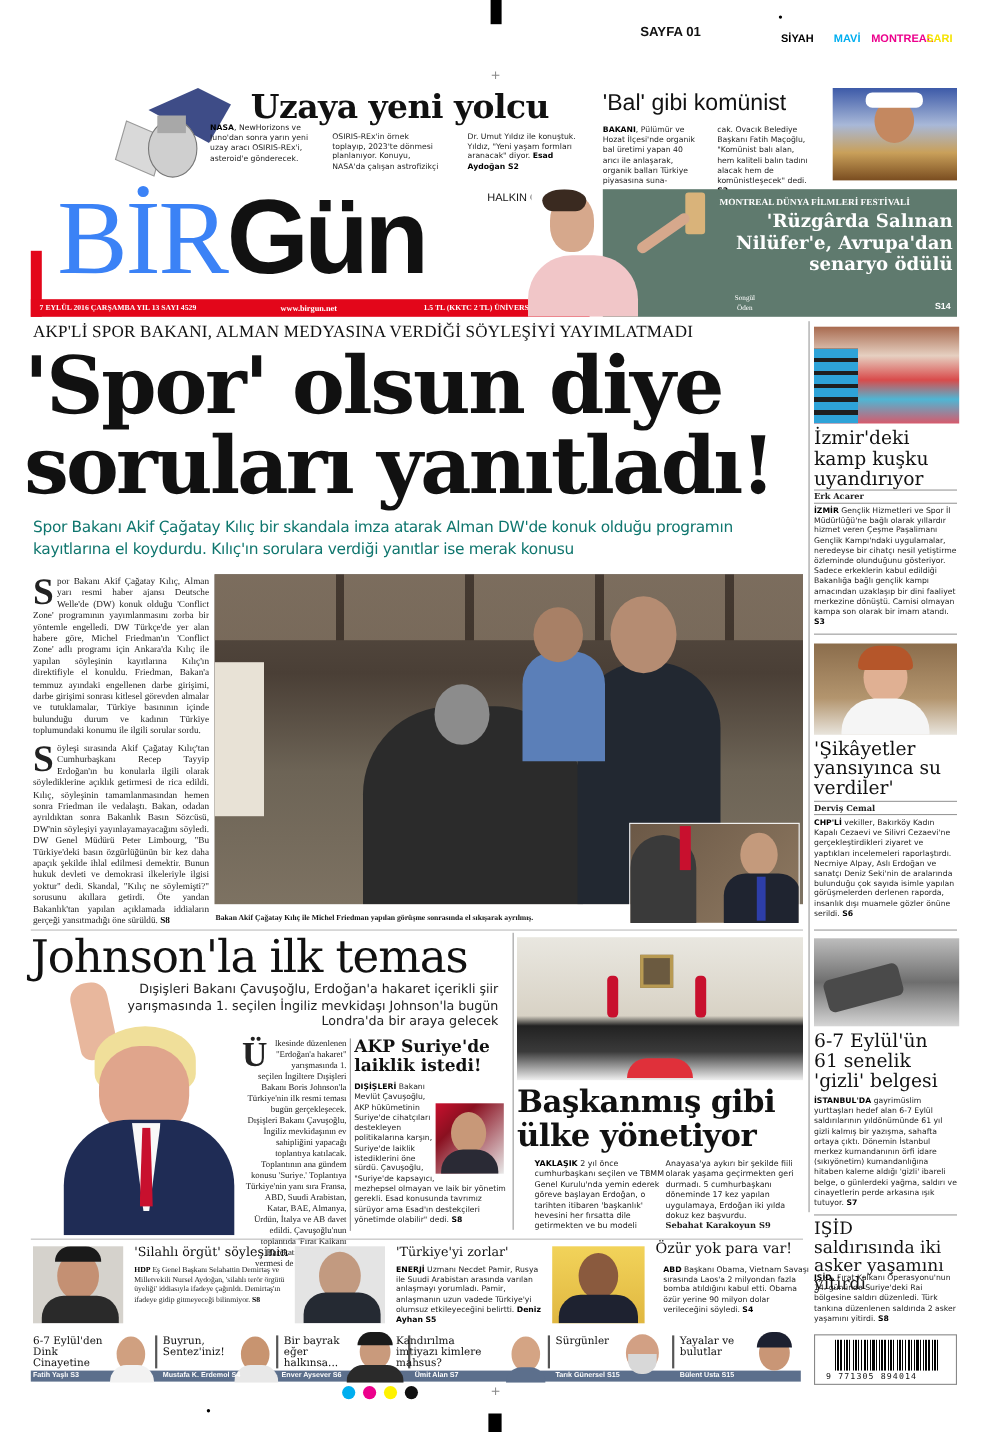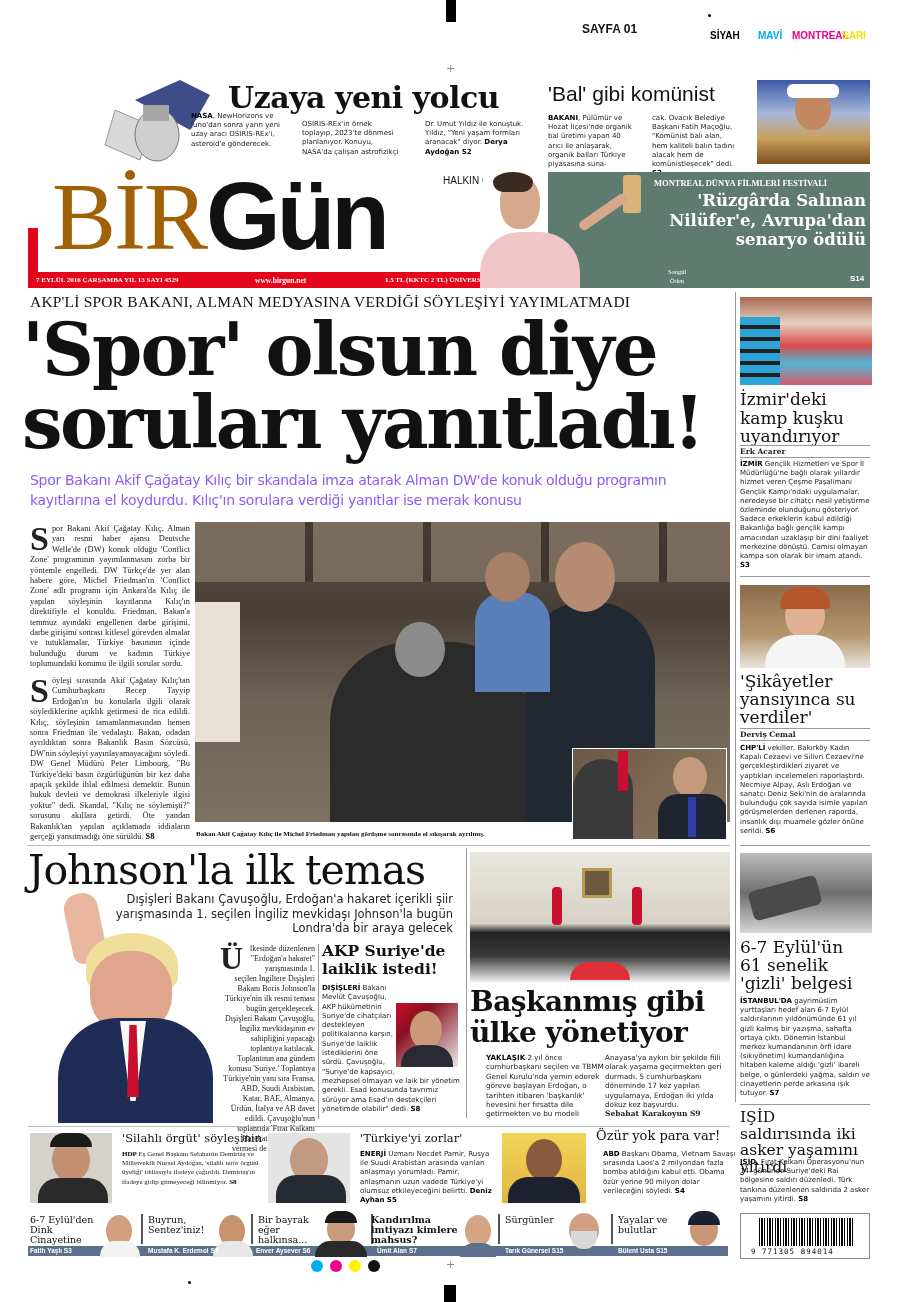--- a/index.html
+++ b/index.html
@@ -45,32 +45,32 @@
   <svg width="130" height="100" viewBox="0 0 130 100">
     <polygon points="40,30 85,10 115,25 95,60" fill="#3e4c87"></polygon>
     <polygon points="20,40 55,55 45,90 10,75" fill="#d9d9d9" stroke="#999"></polygon>
     <ellipse cx="62" cy="65" rx="22" ry="26" fill="#cfcfcf" stroke="#777"></ellipse>
     <rect x="48" y="35" width="26" height="16" fill="#a8a8a8"></rect>
   </svg>
 </div>
 <div class="abs" style="left:228px;top:80px;font-family:'DejaVu Serif',serif;font-weight:bold;font-size:30px;letter-spacing:-0.5px;">Uzaya yeni yolcu</div>
 <div class="abs body-sans" style="left:191px;top:112px;width:100px;"><span class="kw">NASA</span><span>, NewHorizons ve Juno'dan sonra yarın yeni uzay aracı OSIRIS-REx'i, asteroid'e gönderecek.</span></div>
 <div class="abs body-sans" style="left:302px;top:120px;width:100px;"><span>OSIRIS-REx'in örnek toplayıp, 2023'te dönmesi planlanıyor. Konuyu, NASA'da çalışan astrofizikçi</span></div>
-<div class="abs body-sans" style="left:425px;top:120px;width:100px;"><span>Dr. Umut Yıldız ile konuştuk. Yıldız, "Yeni yaşam formları aranacak" diyor.</span> <span class="ref">Derya Aydoğan S2</span></div>
+<div class="abs body-sans" style="left:425px;top:120px;width:100px;"><span>Dr. Umut Yıldız ile konuştuk. Yıldız, "Yeni yaşam formları aranacak" diyor.</span> <span class="ref">Esad Aydoğan S2</span></div>
 
 <div class="abs" style="left:548px;top:82px;font-family:Liberation Sans, sans-serif;font-size:21px;">'Bal' gibi komünist</div>
 <div class="abs body-sans" style="left:548px;top:114px;width:84px;"><span class="kw">BAKANI</span><span>, Pülümür ve Hozat İlçesi'nde organik bal üretimi yapan 40 arıcı ile anlaşarak, organik balları Türkiye piyasasına suna-</span></div>
 <div class="abs body-sans" style="left:652px;top:114px;width:84px;"><span>cak. Ovacık Belediye Başkanı Fatih Maçoğlu, "Komünist balı alan, hem kaliteli balın tadını alacak hem de komünistleşecek" dedi.</span> <span class="ref">S2</span></div>
 <div class="photo" style="left:757px;top:80px;width:113px;height:84px;background:linear-gradient(180deg,#3d5aa8 0%,#a8b8d8 40%,#c9a05a 70%,#7a4d20 100%);">
   <div style="position:absolute;left:38px;top:10px;width:36px;height:40px;border-radius:50%;background:#c48860;"></div>
   <div style="position:absolute;left:30px;top:4px;width:52px;height:14px;border-radius:6px;background:#fff;"></div>
 </div>
 
 <div class="abs" style="left:52px;top:168px;height:100px;white-space:nowrap;">
-  <span style="font-family:'Liberation Serif',serif;font-size:96px;line-height:96px;color:#a16207;letter-spacing:-2px;">BİR</span><span style="font-family:'Liberation Sans',sans-serif;font-weight:bold;font-size:96px;line-height:96px;color:#111;letter-spacing:-4px;">Gün</span>
+  <span style="font-family:'Liberation Serif',serif;font-size:96px;line-height:96px;color:#3b82f6;letter-spacing:-2px;">BİR</span><span style="font-family:'Liberation Sans',sans-serif;font-weight:bold;font-size:96px;line-height:96px;color:#111;letter-spacing:-4px;">Gün</span>
 </div>
 <div class="abs" style="left:443px;top:175px;width:40px;overflow:hidden;white-space:nowrap;font-family:'Liberation Sans',sans-serif;font-size:10px;">HALKIN GAZETESİ</div>
 <div class="abs" style="left:28px;top:228px;width:10px;height:60px;background:#e3061a;"></div>
 <div class="abs" style="left:28px;top:272px;width:508px;height:16px;background:#e3061a;"></div>
 <div class="abs" style="left:36px;top:276px;font-family:'Liberation Serif',serif;font-weight:bold;font-size:7px;color:#fff;">7 EYLÜL 2016 ÇARŞAMBA YIL 13 SAYI 4529</div>
 <div class="abs" style="left:255px;top:276px;font-family:'Liberation Serif',serif;font-weight:bold;font-size:7.5px;color:#fff;">www.birgun.net</div>
 <div class="abs" style="left:385px;top:276px;width:100px;overflow:hidden;white-space:nowrap;font-family:'Liberation Serif',serif;font-weight:bold;font-size:7px;color:#fff;">1.5 TL (KKTC 2 TL) ÜNİVERSİTE</div>
 
 <div class="abs" style="left:548px;top:172px;width:322px;height:116px;background:#5f7a6e;"></div>
 <div class="photo" style="left:475px;top:172px;width:180px;height:116px;">
@@ -82,21 +82,21 @@
 </div>
 <div class="abs" style="left:654px;top:178px;font-family:'Liberation Serif',serif;font-weight:bold;font-size:8.5px;color:#fff;">MONTREAL DÜNYA FİLMLERİ FESTİVALİ</div>
 <div class="abs" style="left:660px;top:191px;width:206px;text-align:right;font-family:'DejaVu Serif',serif;font-weight:bold;font-size:16.5px;line-height:19.5px;color:#fff;">'Rüzgârda Salınan Nilüfer'e, Avrupa'dan senaryo ödülü</div>
 <div class="abs" style="left:668px;top:268px;font-family:'Liberation Serif',serif;font-size:6.5px;color:#fff;">Songül</div>
 <div class="abs" style="left:670px;top:277px;font-family:'Liberation Serif',serif;font-size:6.5px;color:#fff;">Öden</div>
 <div class="abs" style="left:850px;top:274px;font-family:'Liberation Sans',sans-serif;font-weight:bold;font-size:8px;color:#fff;">S14</div>
 
 <div class="abs" style="left:30px;top:293px;font-family:'Liberation Serif',serif;font-size:15.5px;letter-spacing:0.2px;">AKP'Lİ SPOR BAKANI, ALMAN MEDYASINA VERDİĞİ SÖYLEŞİYİ YAYIMLATMADI</div>
 <div class="abs" style="left:22px;top:310px;font-family:'DejaVu Serif',serif;font-weight:bold;font-size:72px;line-height:80px;letter-spacing:-2px;white-space:nowrap;">'Spor' olsun diye</div>
 <div class="abs" style="left:22px;top:383px;font-family:'DejaVu Serif',serif;font-weight:bold;font-size:72px;line-height:80px;letter-spacing:-2.5px;white-space:nowrap;">soruları yanıtladı!</div>
-<div class="abs" style="left:30px;top:470px;width:702px;font-family:'DejaVu Sans',sans-serif;font-size:14px;line-height:20px;color:#8b5cf6;letter-spacing:-0.3px;">Spor Bakanı Akif Çağatay Kılıç bir skandala imza atarak Alman DW'de konuk olduğu programın kayıtlarına el koydurdu. Kılıç'ın sorulara verdiği yanıtlar ise merak konusu</div>
+<div class="abs" style="left:30px;top:470px;width:702px;font-family:'DejaVu Sans',sans-serif;font-size:14px;line-height:20px;color:#0f766e;letter-spacing:-0.3px;">Spor Bakanı Akif Çağatay Kılıç bir skandala imza atarak Alman DW'de konuk olduğu programın kayıtlarına el koydurdu. Kılıç'ın sorulara verdiği yanıtlar ise merak konusu</div>
 
 <div class="abs body-serif" style="left:30px;top:524px;width:160px;">
   <span style="float:left;font-family:'Liberation Serif',serif;font-weight:bold;font-size:34px;line-height:28px;margin:1px 3px 0 0;">S</span><span>por Bakanı Akif Çağatay Kılıç, Alman yarı resmi haber ajansı Deutsche Welle'de (DW) konuk olduğu 'Conflict Zone' programının yayımlanmasını zorba bir yöntemle engelledi. DW Türkçe'de yer alan habere göre, Michel Friedman'ın 'Conflict Zone' adlı programı için Ankara'da Kılıç ile yapılan söyleşinin kayıtlarına Kılıç'ın direktifiyle el konuldu. Friedman, Bakan'a temmuz ayındaki engellenen darbe girişimi, darbe girişimi sonrası kitlesel görevden almalar ve tutuklamalar, Türkiye basınının içinde bulunduğu durum ve kadının Türkiye toplumundaki konumu ile ilgili sorular sordu.</span>
 </div>
 <div class="abs body-serif" style="left:30px;top:676px;width:160px;">
   <span style="float:left;font-family:'Liberation Serif',serif;font-weight:bold;font-size:34px;line-height:28px;margin:1px 3px 0 0;">S</span><span>öyleşi sırasında Akif Çağatay Kılıç'tan Cumhurbaşkanı Recep Tayyip Erdoğan'ın bu konularla ilgili olarak söylediklerine açıklık getirmesi de rica edildi. Kılıç, söyleşinin tamamlanmasından hemen sonra Friedman ile vedalaştı. Bakan, odadan ayrıldıktan sonra Bakanlık Basın Sözcüsü, DW'nin söyleşiyi yayınlayamayacağını söyledi. DW Genel Müdürü Peter Limbourg, "Bu Türkiye'deki basın özgürlüğünün bir kez daha apaçık şekilde ihlal edilmesi demektir. Bunun hukuk devleti ve demokrasi ilkeleriyle ilgisi yoktur" dedi. Skandal, "Kılıç ne söylemişti?" sorusunu akıllara getirdi. Öte yandan Bakanlık'tan yapılan açıklamada iddiaların gerçeği yansıtmadığı öne sürüldü.</span> <span class="ref">S8</span>
 </div>
 
 <div class="photo ph-gray" style="left:195px;top:522px;width:535px;height:300px;background:linear-gradient(180deg,#5a4f45 0%,#4a3f36 30%,#6d6456 60%,#7d7262 100%);">
   <div style="position:absolute;left:0;top:0;width:535px;height:60px;background:repeating-linear-gradient(90deg,#8a7a68 0 110px,#3b3028 110px 118px);opacity:0.7;"></div>
@@ -229,21 +229,21 @@
 
 <div class="abs strip-title" style="left:258px;top:1215px;width:70px;">Bir bayrak eğer halkınsa...</div>
 <div class="photo" style="left:315px;top:1211px;width:52px;height:46px;">
   <div style="position:absolute;left:12px;top:2px;width:28px;height:32px;border-radius:50%;background:#c99a7c;"></div>
   <div style="position:absolute;left:10px;top:0;width:32px;height:12px;border-radius:15px 15px 0 0;background:#1a1a1a;"></div>
   <div style="position:absolute;left:0;top:30px;width:52px;height:16px;border-radius:15px 15px 0 0;background:#2a2a2a;"></div>
 </div>
 <div class="strip-name" style="left:256px;top:1247px;">Enver Aysever S6</div>
 <div class="vr" style="left:371px;top:1214px;height:30px;background:#555;width:2px;"></div>
 
-<div class="abs strip-title" style="left:371px;top:1215px;width:90px;font-weight:bold;">Kandırılma imtiyazı kimlere mahsus?</div>
+<div class="abs strip-title" style="left:360px;top:1215px;width:90px;">Kandırılma imtiyazı kimlere mahsus?</div>
 <div class="photo" style="left:460px;top:1213px;width:36px;height:44px;">
   <div style="position:absolute;left:5px;top:2px;width:26px;height:32px;border-radius:50%;background:#d4a484;"></div>
   <div style="position:absolute;left:0;top:30px;width:36px;height:14px;border-radius:15px 15px 0 0;background:#5c6f8c;"></div>
 </div>
 <div class="strip-name" style="left:377px;top:1247px;">Ümit Alan S7</div>
 <div class="vr" style="left:498px;top:1214px;height:30px;background:#555;width:2px;"></div>
 
 <div class="abs strip-title" style="left:505px;top:1215px;width:60px;">Sürgünler</div>
 <div class="photo" style="left:561px;top:1211px;width:46px;height:46px;">
   <div style="position:absolute;left:8px;top:2px;width:30px;height:34px;border-radius:50%;background:#d2a084;"></div>

